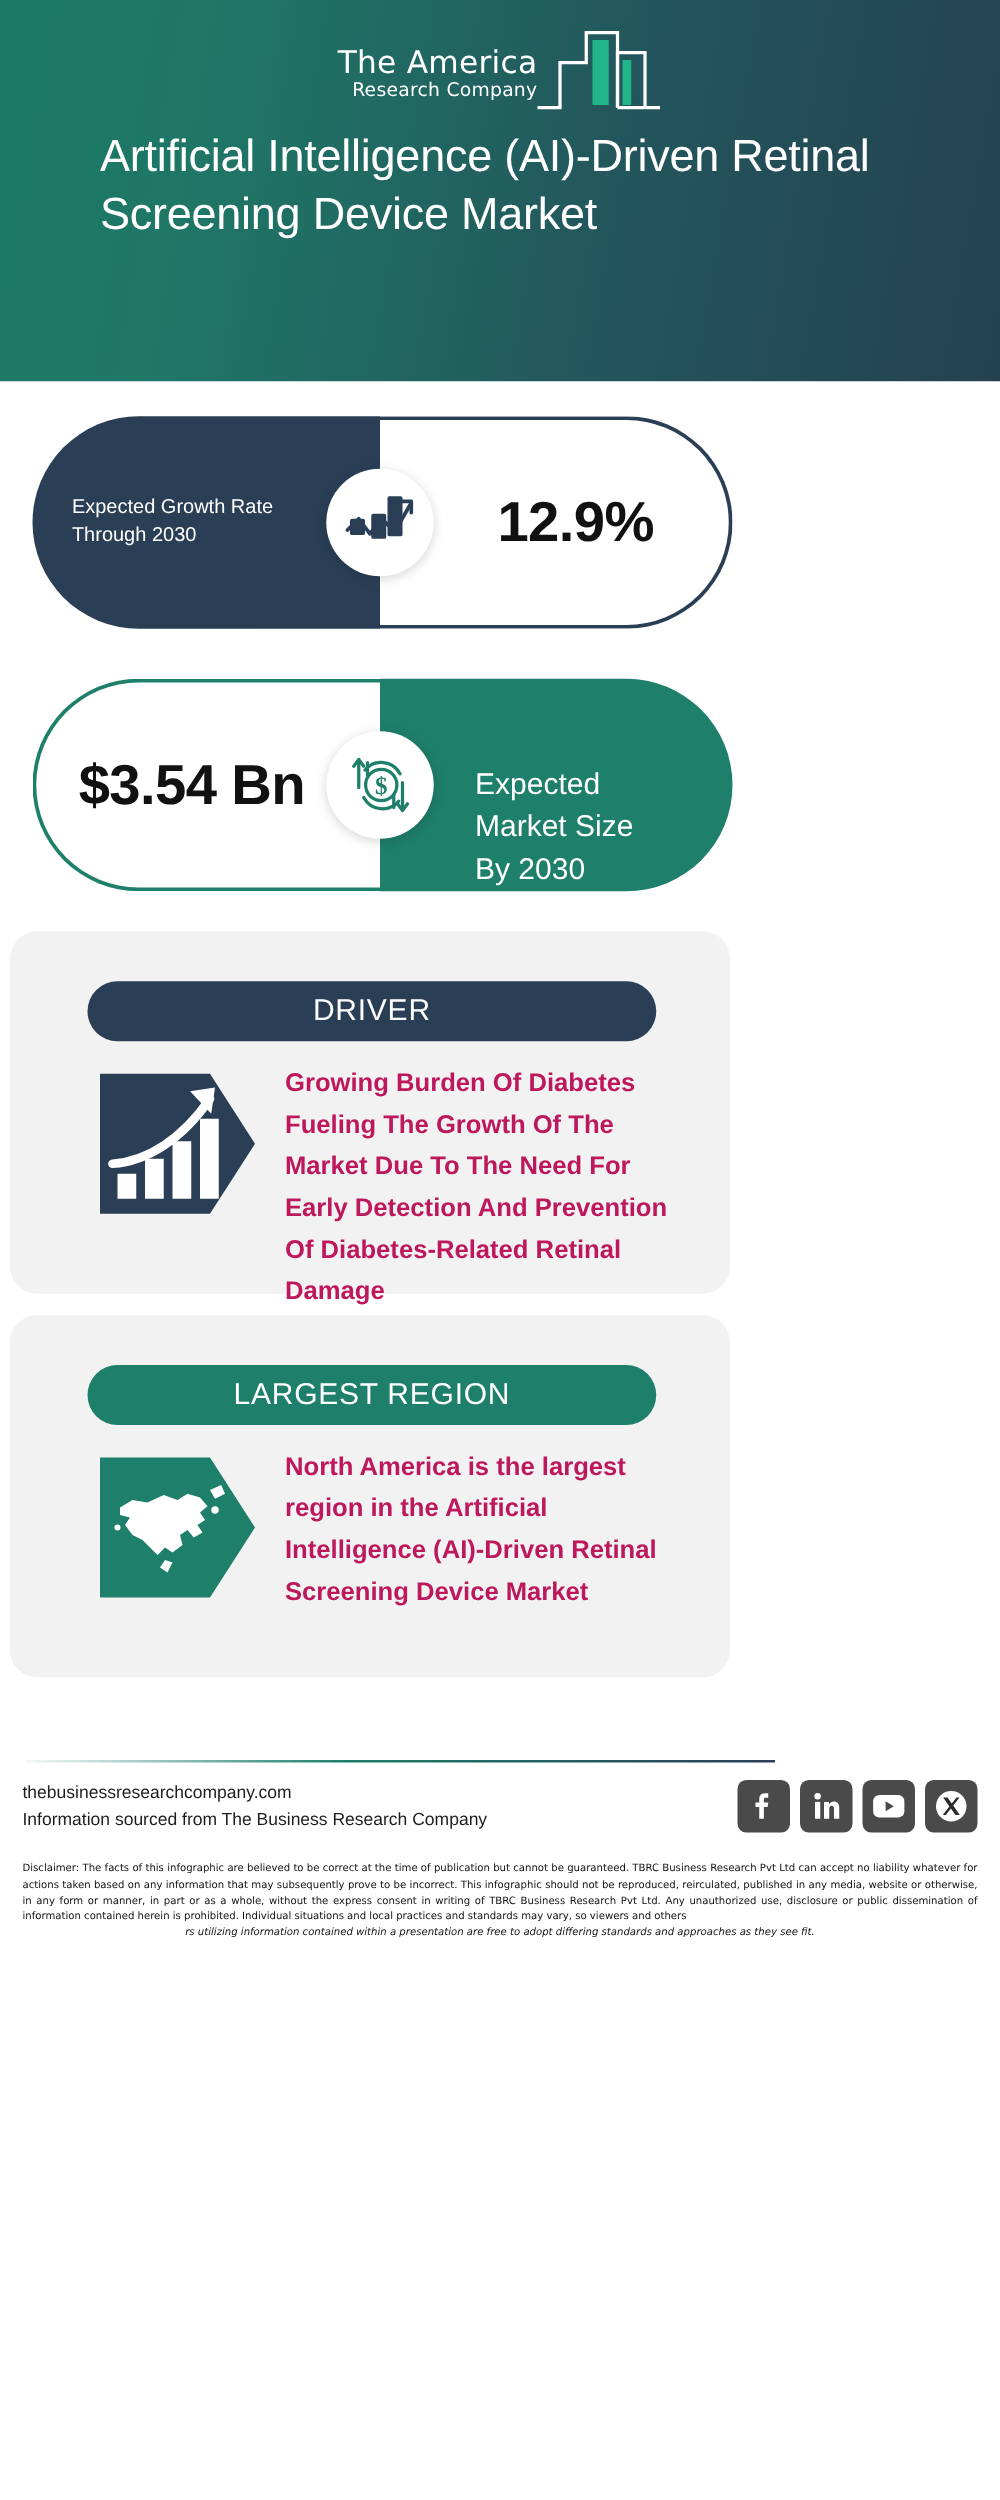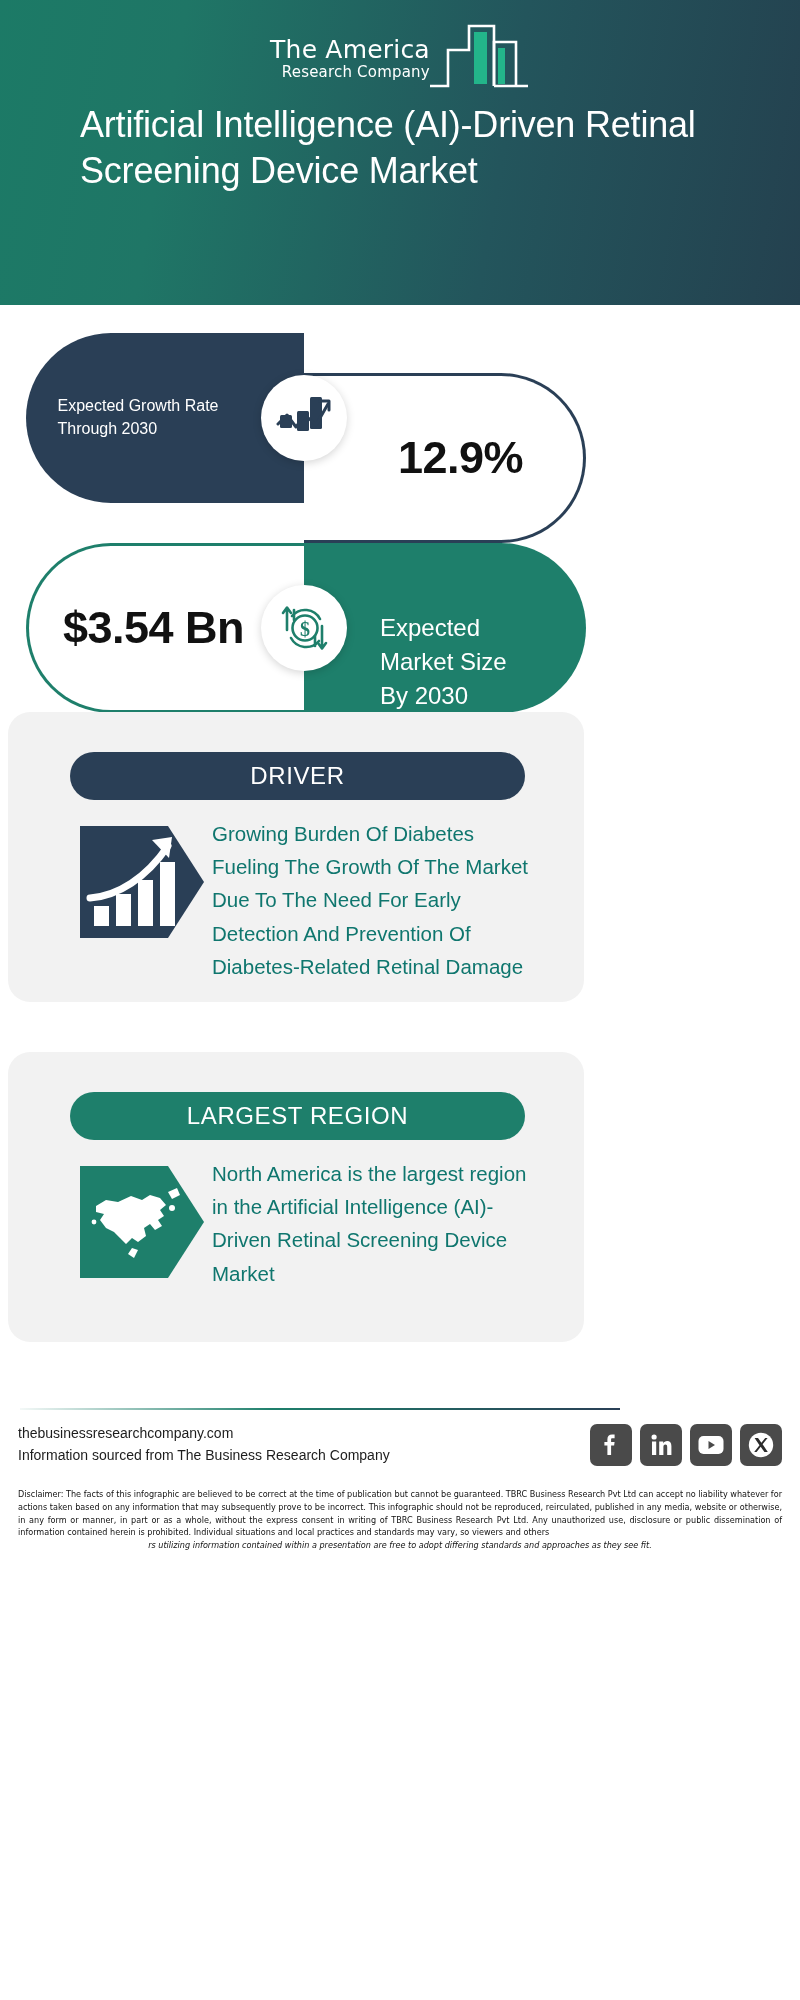--- a/index.html
+++ b/index.html
@@ -64,21 +64,21 @@
     color:#ffffff; font-size:16px; line-height:1.42;
     text-align:left; width:215px;
   }
   .stat1-right {
     position:absolute; left:278px; top:0;
     width:282px; height:170px;
     background:#ffffff;
     border:3px solid #2a3f56;
     border-left:none;
     border-radius:0 85px 85px 0;
-    display:flex; align-items:center; justify-content:center;margin-top:40px;
+    display:flex; align-items:center; justify-content:center;
   }
   .stat1-value {
     color:#111111; font-size:45px; font-weight:bold;
     letter-spacing:-0.5px; padding-left:34px;
   }
   .icon-circle {
     position:absolute; top:50%; transform:translateY(-50%);
     width:86px; height:86px; border-radius:50%;
     background:#ffffff;
     box-shadow:0 2px 9px rgba(0,0,0,0.17);
@@ -118,21 +118,21 @@
     text-align:left; width:190px; padding-left:30px;
   }
   .stat2-icon { left:235px; }
 
   
   .panel {
     position:absolute; left:8px; width:576px;
     background:#f2f2f2;
     border-radius:22px;
   }
-  .panel-driver { top:712px; height:290px; }
+  .panel-driver { top:745px; height:290px; }
   .panel-region { top:1052px; height:290px; }
 
   .pill {
     position:absolute; left:62px; top:40px;
     width:455px; height:48px;
     border-radius:24px;
     display:flex; align-items:center; justify-content:center;
   }
   .pill-navy { background:#2a3f56; }
   .pill-teal { background:#1e7f6b; }
@@ -142,22 +142,22 @@
 
   .panel-body {
     position:absolute; left:68px; top:110px;
     display:flex; align-items:flex-start;
   }
   .badge {
     width:132px; height:120px; flex:none;
     display:flex; align-items:center; justify-content:center;
   }
   .panel-text {
-    font-size:20.5px; line-height:1.62; color:#0f766e;
-    width:320px; margin-left:4px; margin-top:-5px;
+    font-size:20.5px; line-height:1.62; color:#be185d;
+    width:320px; margin-left:20px; margin-top:-5px;font-weight:bold;
   }
 
   
   .divider {
     position:absolute; left:20px; top:1408px;
     width:600px; height:2px;
     background:linear-gradient(90deg,rgba(30,127,107,0.05) 0%,#1e7f6b 42%,#2a3f56 100%);
   }
   .source {
     position:absolute; left:18px; top:1423px;

